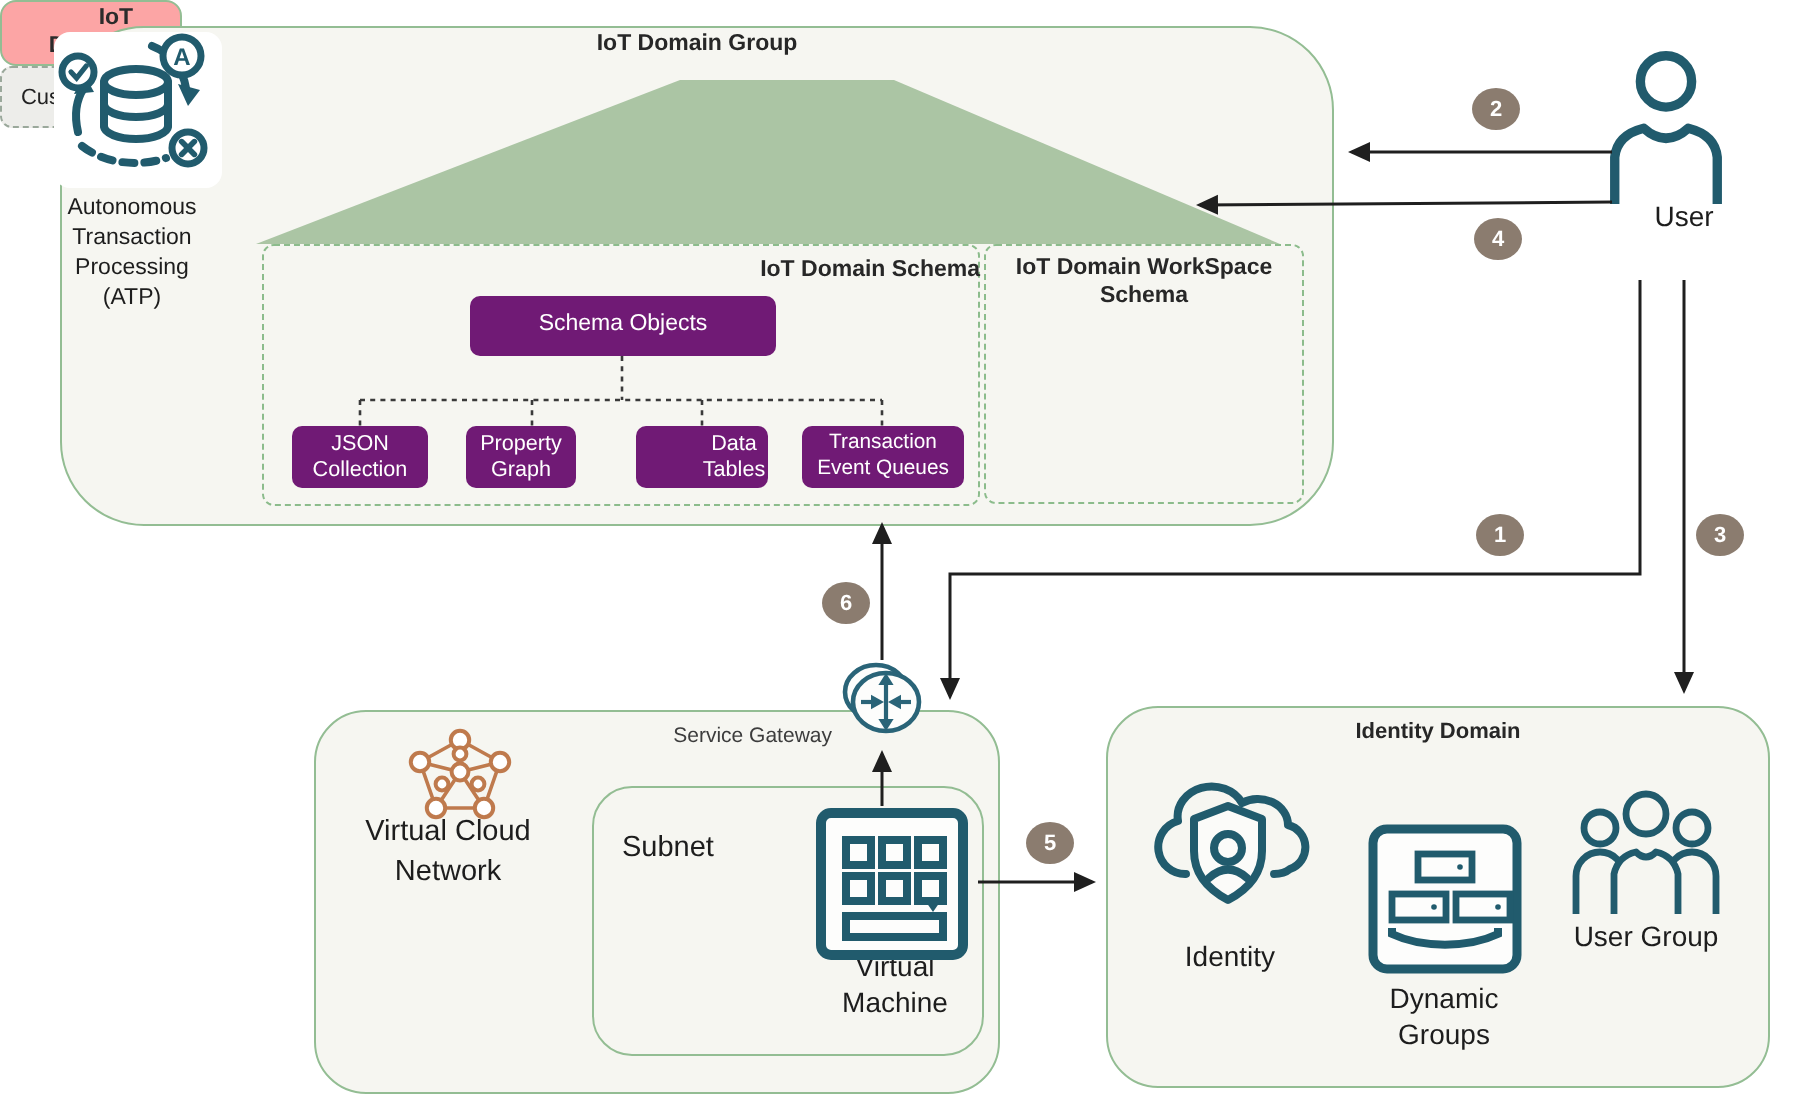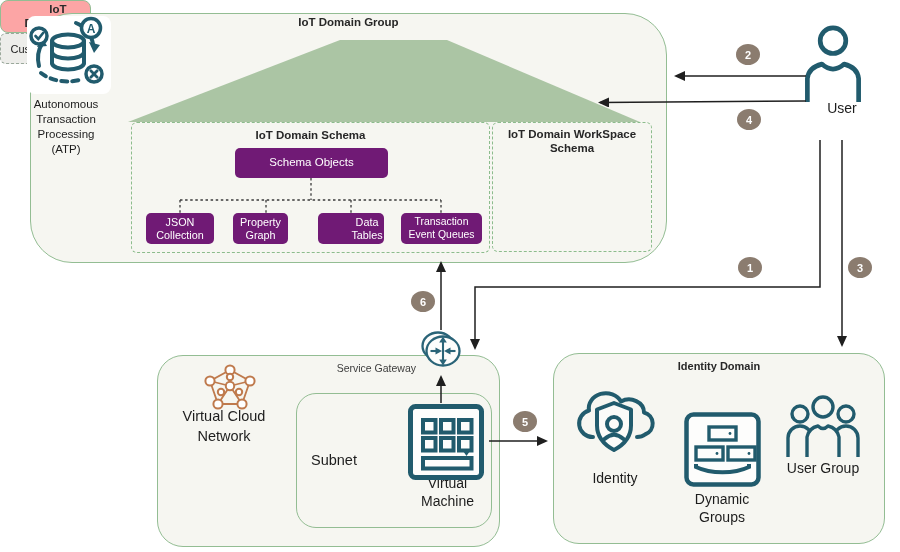--- a/index.html
+++ b/index.html
@@ -10,21 +10,21 @@
   #vcn-box{left:157px;top:355px;width:343px;height:192px;border-radius:26px;}
   #subnet-box{left:296px;top:393px;width:196px;height:135px;border-radius:20px;background:#f6f6f1;border:1.5px solid #93bd93;position:absolute;box-sizing:border-box;z-index:2;}
   #identity-box{left:553px;top:353px;width:332px;height:191px;border-radius:26px;}
 
   .dashed-box{position:absolute;border:1.6px dashed #8cbc8c;border-radius:6px;box-sizing:border-box;z-index:3;}
   #schema-dash{left:131px;top:122px;width:359px;height:131px;}
   #workspace-dash{left:492px;top:122px;width:160px;height:130px;}
 
   .title{position:absolute;font-weight:bold;font-size:11.5px;text-align:center;z-index:3;white-space:pre-line;line-height:1.25;color:#272727;}
   #iot-group-title{left:30px;top:15px;width:637px;}
-  #schema-title{left:131px;top:128px;width:359px;}
+  #schema-title{left:131px;top:128px;width:359px;text-align:right;}
   #workspace-title{left:496px;top:127px;width:152px;}
   #identity-title{left:553px;top:360px;width:332px;font-size:11px;}
 
   #iot-domain-node{left:348px;top:41px;width:91px;height:33px;background:#fca5a5;border:1.5px solid #93bd93;
     border-radius:8px;display:flex;align-items:center;justify-content:center;font-weight:bold;font-size:11.5px;
     line-height:1.2;text-align:right;white-space:pre-line;z-index:3;box-sizing:border-box;}
 
   .gbox{position:absolute;background:#701a75;color:#fff;border-radius:5px;display:flex;align-items:center;
     justify-content:center;text-align:center;font-size:10.8px;line-height:1.18;z-index:3;white-space:pre-line;box-sizing:border-box;}
   #schema-objects{left:235px;top:148px;width:153px;height:30px;font-size:11.5px;}
@@ -35,21 +35,21 @@
 
   #customer-box{left:521px;top:179px;width:109px;height:31px;background:#ededea;border:1.5px dashed #9aa89b;
     border-radius:6px;display:flex;align-items:center;justify-content:center;font-size:11px;z-index:3;box-sizing:border-box;color:#222;}
 
   .label{position:absolute;text-align:center;z-index:3;white-space:pre-line;color:#1d1d1d;}
   #atp-label{left:14px;top:97px;width:104px;font-size:11.5px;line-height:1.3;}
   #atp-sub{left:14px;top:143px;width:104px;font-size:11.5px;}
   #user-label{left:809px;top:100px;width:66px;font-size:14px;}
   #vcn-label{left:163px;top:407px;width:122px;font-size:14.5px;line-height:1.35;}
   #sg-label{left:326px;top:362px;width:90px;font-size:10.5px;text-align:right;color:#3d3d3d;}
-  #subnet-label{left:311px;top:416px;width:70px;font-size:14.5px;text-align:left;margin-top:36px;}
+  #subnet-label{left:311px;top:416px;width:70px;font-size:14.5px;text-align:left;}
   #vm-label{left:400px;top:474px;width:95px;font-size:14px;line-height:1.3;}
   #identity-label{left:574px;top:470px;width:82px;font-size:14px;}
   #dg-label{left:679px;top:490px;width:86px;font-size:14px;line-height:1.3;}
   #ug-label{left:777px;top:460px;width:92px;font-size:14px;}
 
   .badge{position:absolute;width:24px;height:21px;border-radius:50%;background:#8b7c6f;color:#fff;
     font-weight:bold;font-size:11px;display:flex;align-items:center;justify-content:center;z-index:6;}
   #badge-1{left:738px;top:257px;}
   #badge-2{left:736px;top:44px;}
   #badge-3{left:848px;top:257px;}

